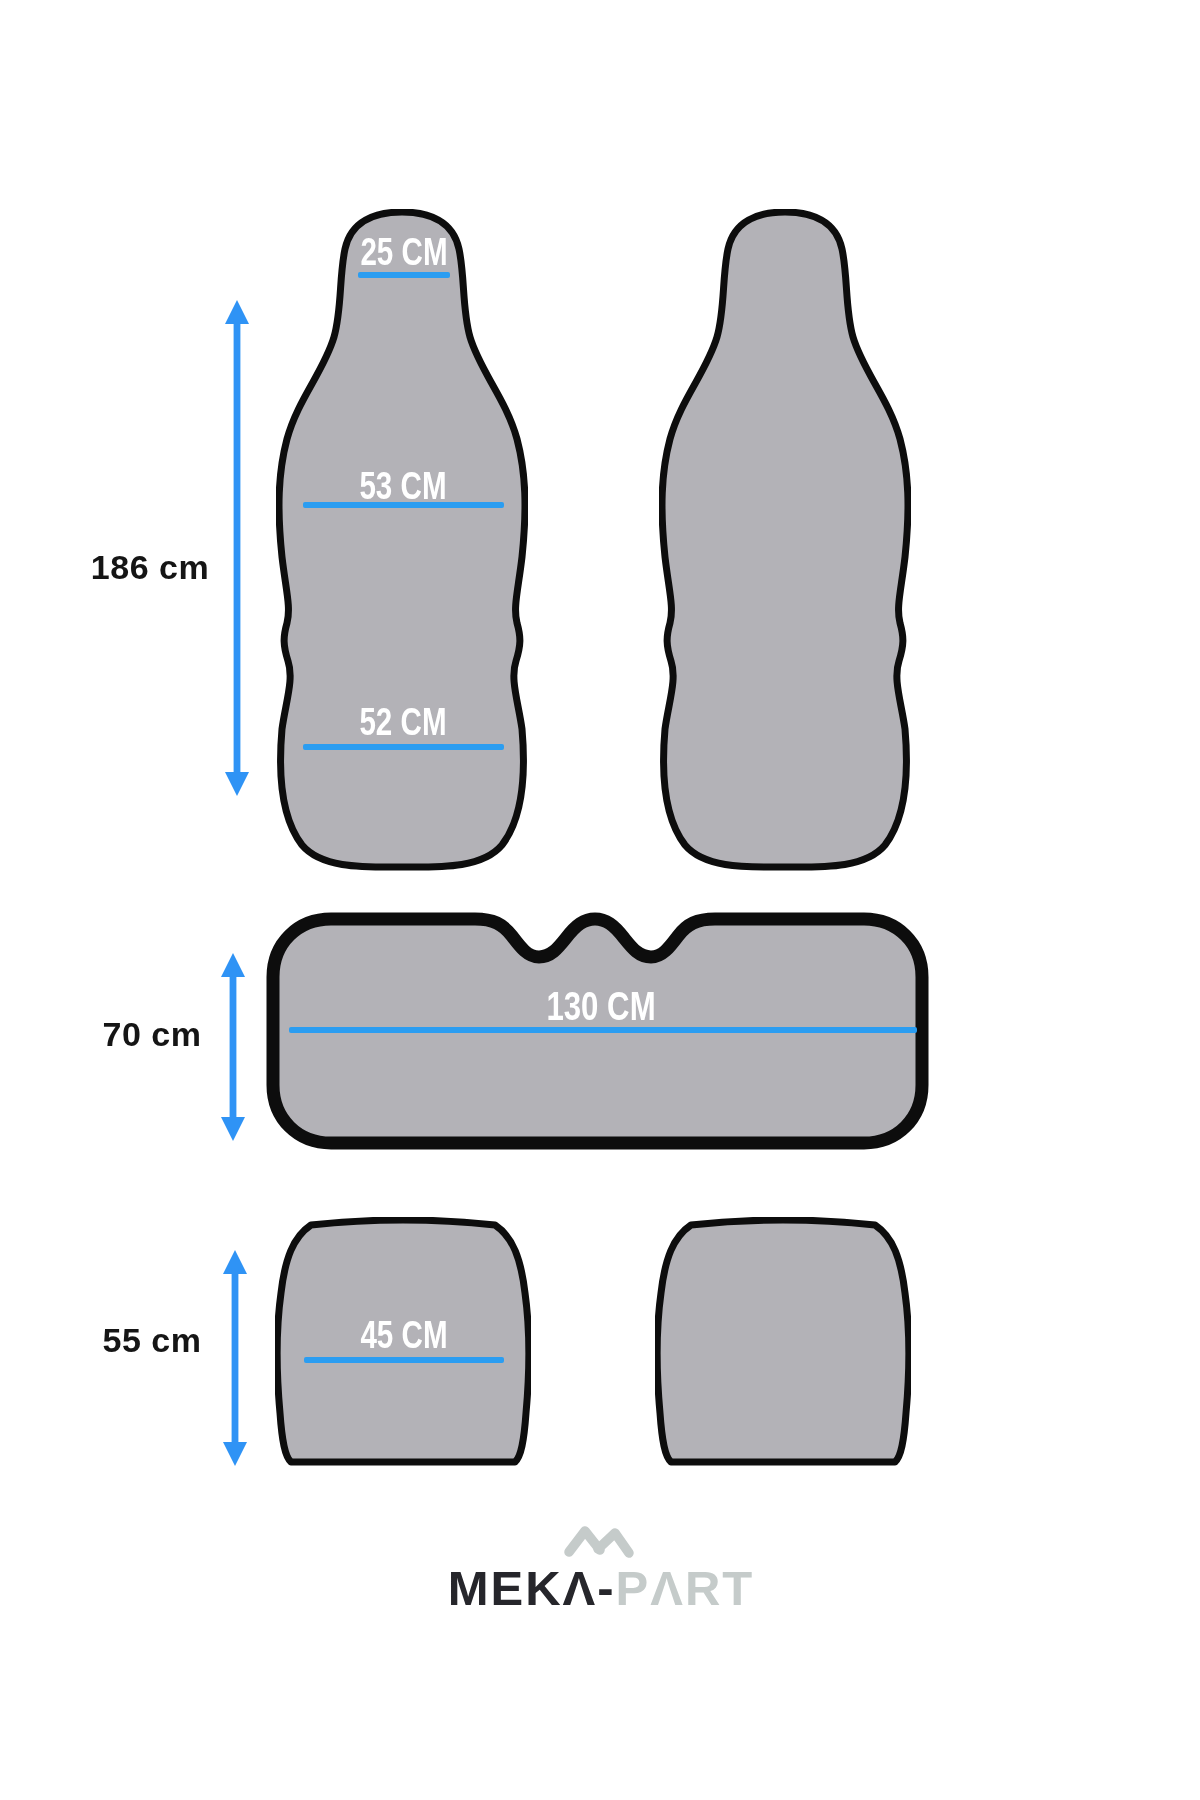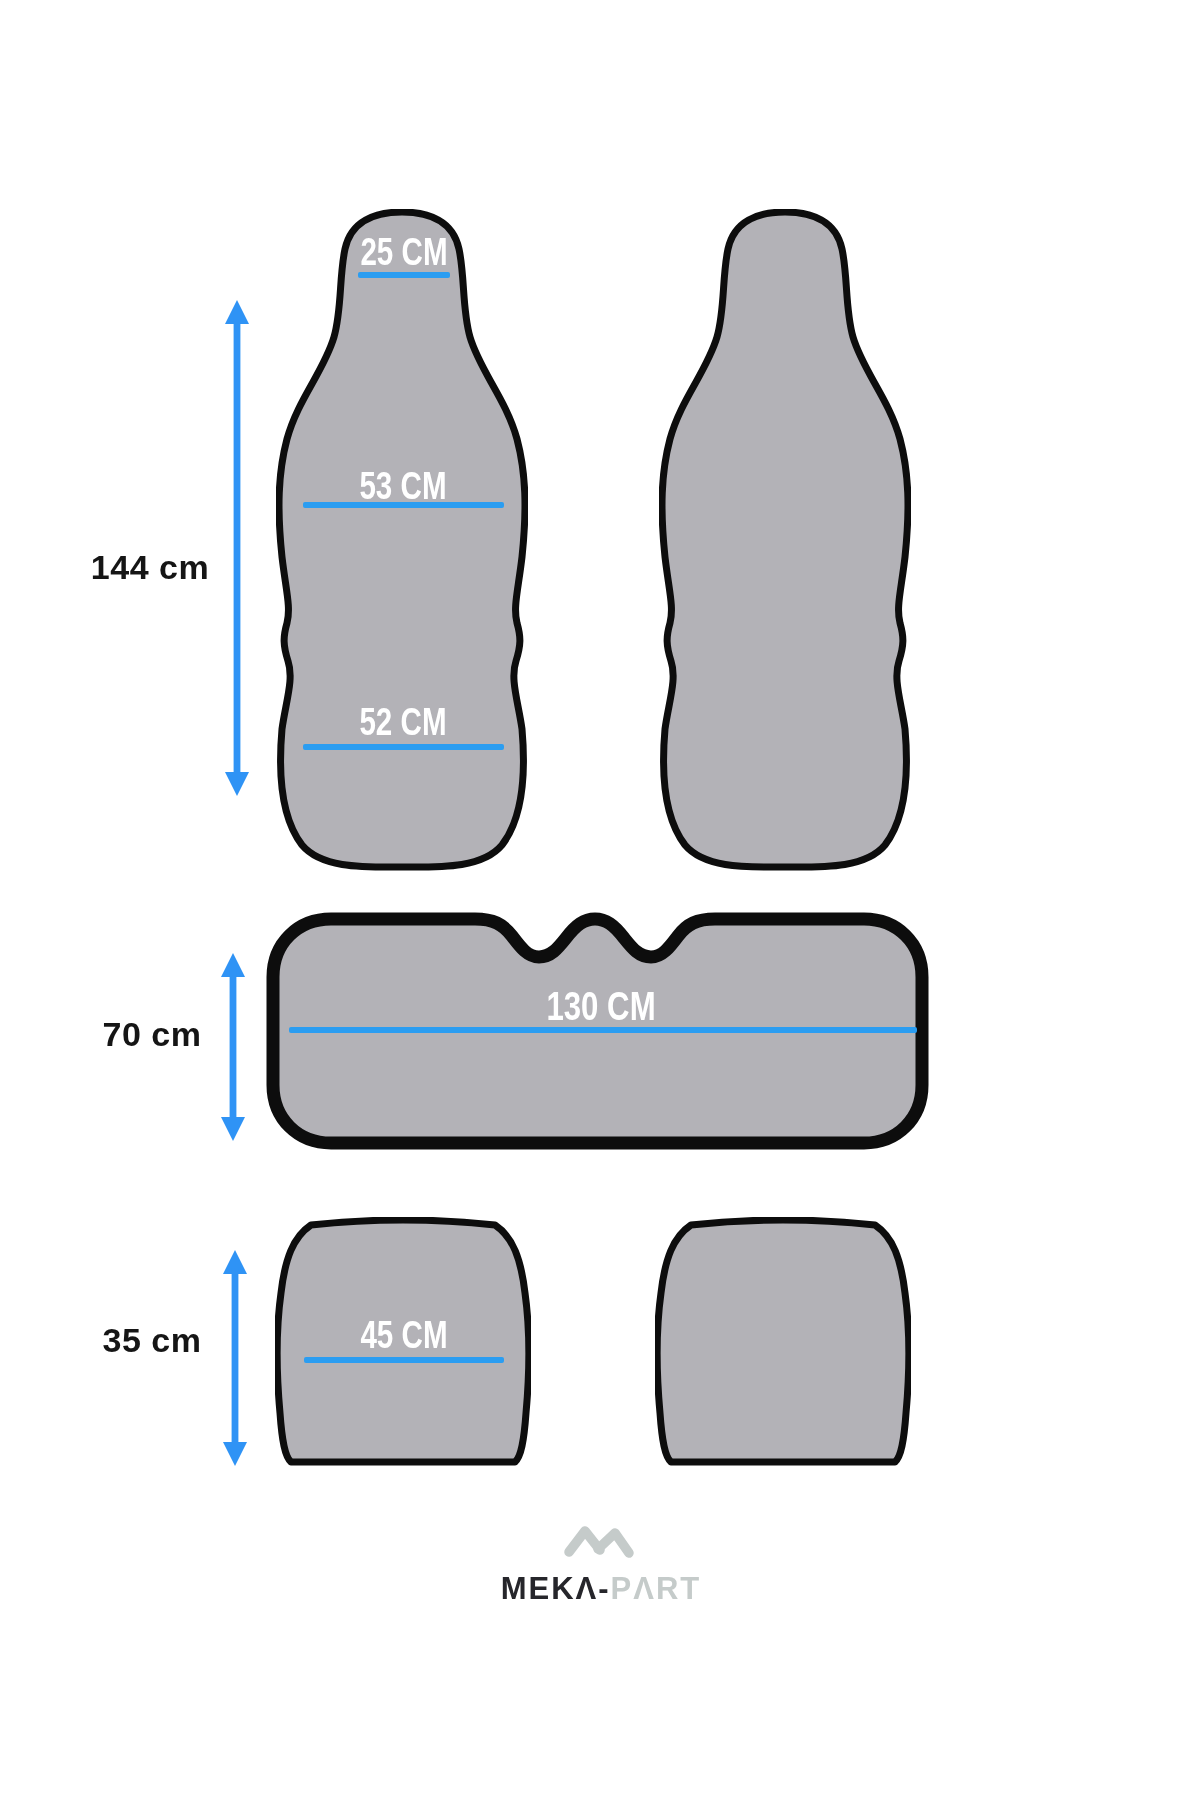--- a/index.html
+++ b/index.html
@@ -23,21 +23,21 @@
 
   
   .dim-label{
     position:absolute;color:#151515;font-weight:700;font-size:34px;line-height:1;
     white-space:nowrap;transform:translate(-50%,-50%);letter-spacing:0.5px;
   }
 
   
   .logo-text{
     position:absolute;left:601px;top:1588px;transform:translate(-50%,-50%);
-    font-size:31px;font-weight:700;letter-spacing:2px;white-space:nowrap;line-height:1;
+    font-size:49px;font-weight:700;letter-spacing:2px;white-space:nowrap;line-height:1;
   }
   .logo-dark{color:#26262b;}
   .logo-light{color:#c5cbca;}
 </style>
 </head>
 <body>
 
 <div class="canvas">
 
   <svg class="abs" style="left:276px;top:209px;" width="252" height="662" viewBox="0 0 252 662">
@@ -155,25 +155,25 @@
     <rect x="9.6" y="18" width="6.8" height="152" fill="#2f93f5"></rect>
     <polygon points="13,188 1,164 25,164" fill="#2f93f5"></polygon>
   </svg>
 
   <svg class="abs" style="left:222px;top:1250px;" width="26" height="216" viewBox="0 0 26 216">
     <polygon points="13,0 1,24 25,24" fill="#2f93f5"></polygon>
     <rect x="9.6" y="18" width="6.8" height="180" fill="#2f93f5"></rect>
     <polygon points="13,216 1,192 25,192" fill="#2f93f5"></polygon>
   </svg>
 
-  <div class="dim-label" style="left:150px;top:567px;">144 cm</div>
+  <div class="dim-label" style="left:150px;top:567px;">186 cm</div>
 
   <div class="dim-label" style="left:152px;top:1034px;">70 cm</div>
 
-  <div class="dim-label" style="left:152px;top:1340px;">35 cm</div>
+  <div class="dim-label" style="left:152px;top:1340px;">55 cm</div>
 
   <div class="abs" style="left:0;top:0;width:0;height:0;">
     <svg class="abs" style="left:562px;top:1524px;" width="76" height="38" viewBox="0 0 76 38">
       <path d="M 7 28 L 23 7 L 38 26" fill="none" stroke="#c5cbca" stroke-width="9.5" stroke-linecap="round" stroke-linejoin="round"></path>
       <path d="M 36 25 L 53 9 L 67 29" fill="none" stroke="#c5cbca" stroke-width="9.5" stroke-linecap="round" stroke-linejoin="round"></path>
     </svg>
     <div class="logo-text"><span class="logo-dark">MEKΛ-</span><span class="logo-light">PΛRT</span></div>
   </div>
 
 </div>

